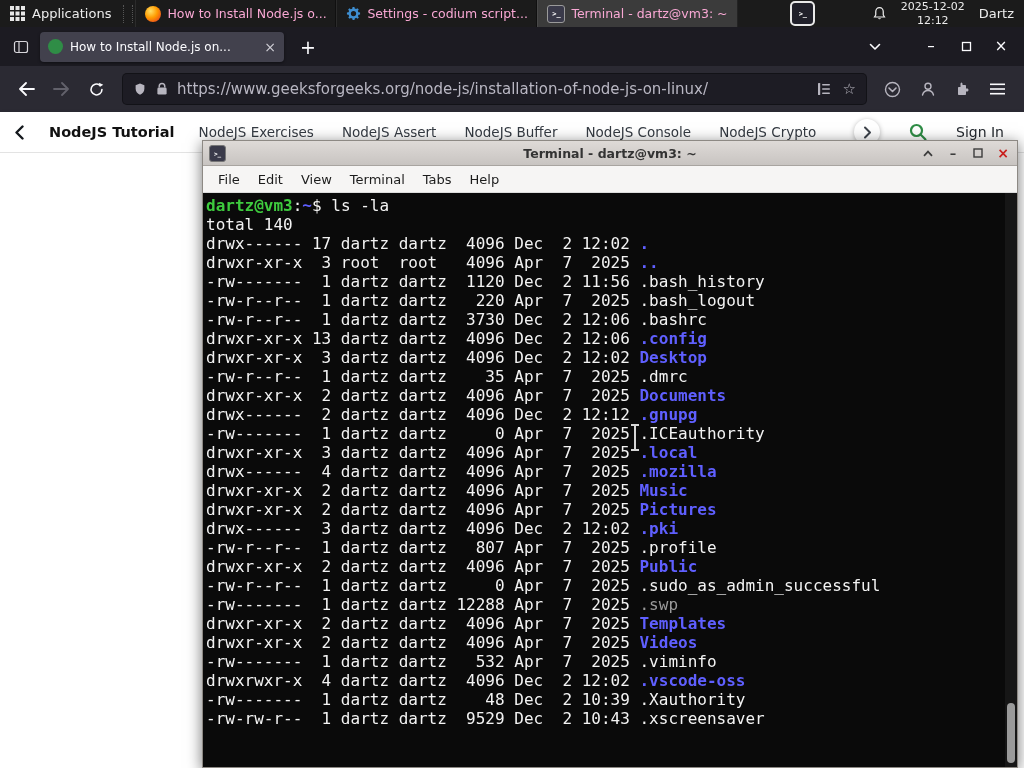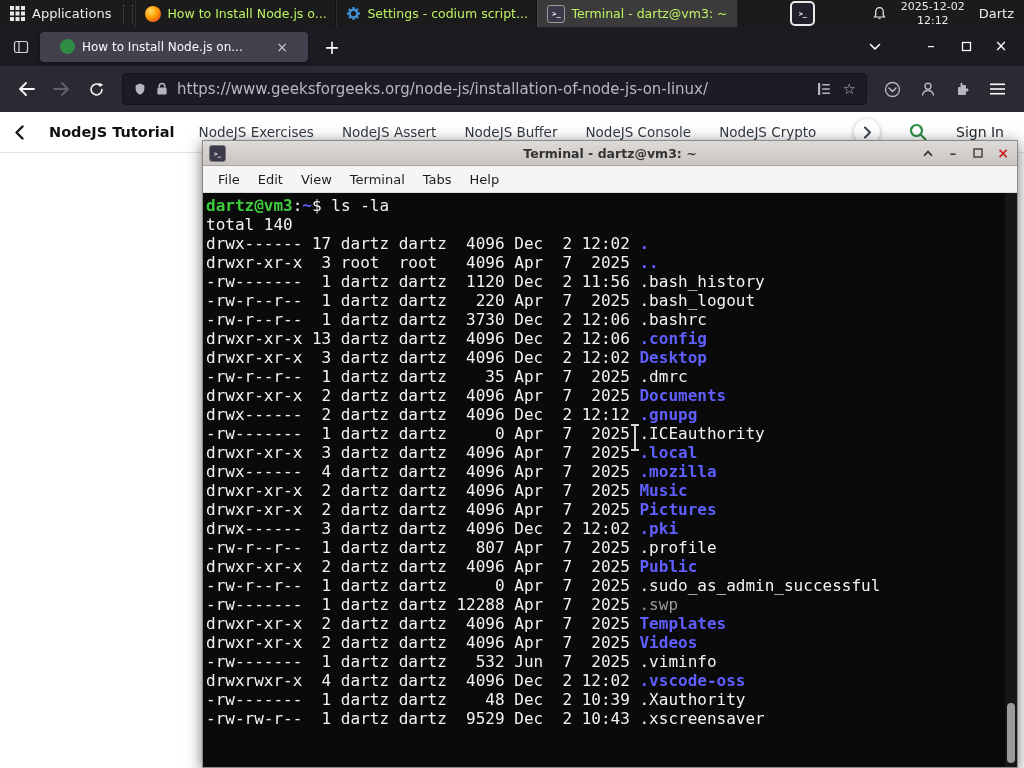--- a/index.html
+++ b/index.html
@@ -8,40 +8,40 @@
 
   
   .panel{position:absolute;top:0;left:0;width:1024px;height:27px;background:#1b1b1b;
          display:flex;align-items:center;color:#ececec;font-size:13px;z-index:6;}
   .app-menu{display:flex;align-items:center;gap:7px;padding:0 10px;height:100%;cursor:default;}
   .panel-handle{width:8px;height:18px;border-left:1px dotted #555;border-right:1px dotted #555;margin:0 2px;}
   #tasks{display:flex;height:100%;}
   .task{flex:0 1 198px;min-width:0;display:flex;align-items:center;gap:6px;padding:0 9px;
         border-left:1px solid rgba(255,255,255,.07);border-right:1px solid rgba(0,0,0,.4);font-size:12.5px;}
   .task.active{background:rgba(255,255,255,.14);}
-  .task-text{white-space:nowrap;overflow:hidden;color:#bef264;}
+  .task-text{white-space:nowrap;overflow:hidden;color:#f9a8d4;}
   .task-icon{flex:0 0 auto;display:grid;place-items:center;}
   .ic-firefox{width:16px;height:16px;border-radius:50%;
               background:radial-gradient(circle at 35% 32%,#ffe066 0%,#ff9a00 45%,#e8491f 85%);}
   .ic-term{width:16px;height:16px;background:#3a3a4a;border:1px solid #9a9a9a;border-radius:3px;
            color:#fff;font:bold 7px "DejaVu Sans Mono",monospace;display:grid;place-items:center;}
   .tray-icon{margin-left:52px;width:21px;height:21px;border:2px solid #e9e9e9;border-radius:5px;
              background:#20202a;color:#fff;font:bold 7px "DejaVu Sans Mono",monospace;
              display:grid;place-items:center;flex:0 0 auto;}
   .panel-spacer{flex:1;}
   .bell{display:grid;place-items:center;padding:0 8px;}
   .clock{text-align:center;font-size:11px;line-height:1.25;padding:0 6px;}
   .panel-user{font-size:13px;padding:0 10px 0 8px;white-space:nowrap;}
 
   
   .browser{position:absolute;top:27px;left:0;width:1024px;height:741px;z-index:1;}
   .tabbar{height:39px;background:#1c1b22;display:flex;align-items:center;padding:0 8px;}
   .ffview{width:26px;height:26px;display:grid;place-items:center;border-radius:4px;margin-right:6px;}
   .tab{height:30px;width:228px;background:#42414d;border-radius:4px;display:flex;align-items:center;
-       gap:7px;padding:0 20px;color:#fbfbfe;font-size:12px;box-shadow:0 1px 3px rgba(0,0,0,.45);}
+       gap:7px;padding:0 8px;color:#fbfbfe;font-size:12px;box-shadow:0 1px 3px rgba(0,0,0,.45);}
   .tab-title{flex:1;white-space:nowrap;overflow:hidden;}
   .favicon{width:15px;height:15px;border-radius:50%;background:var(--gfg-green,#2f8d46);flex:0 0 auto;}
   .tab-close{color:#cfced5;font-size:14px;line-height:1;}
   .newtab{color:#fbfbfe;font-size:19px;margin-left:10px;padding:0 6px;}
   .tabbar-right{margin-left:auto;display:flex;align-items:center;gap:21px;color:#fbfbfe;padding-right:8px;}
   .tab-overflow{margin-right:22px;display:grid;place-items:center;}
   .wc{font-size:15px;line-height:1;display:grid;place-items:center;min-width:14px;}
 
   .toolbar{height:46px;background:#2b2a33;display:flex;align-items:center;padding:0 10px;gap:2px;}
   .navbtn{width:33px;height:32px;display:grid;place-items:center;border-radius:4px;flex:0 0 auto;}
@@ -335,21 +335,21 @@
           <div class="t-line"><span class="c-fg">drwx------  4 dartz dartz  4096 Apr  7  2025 </span><span class="c-dir">.mozilla</span></div>
           <div class="t-line"><span class="c-fg">drwxr-xr-x  2 dartz dartz  4096 Apr  7  2025 </span><span class="c-dir">Music</span></div>
           <div class="t-line"><span class="c-fg">drwxr-xr-x  2 dartz dartz  4096 Apr  7  2025 </span><span class="c-dir">Pictures</span></div>
           <div class="t-line"><span class="c-fg">drwx------  3 dartz dartz  4096 Dec  2 12:02 </span><span class="c-dir">.pki</span></div>
           <div class="t-line"><span class="c-fg">-rw-r--r--  1 dartz dartz   807 Apr  7  2025 </span><span class="c-fg">.profile</span></div>
           <div class="t-line"><span class="c-fg">drwxr-xr-x  2 dartz dartz  4096 Apr  7  2025 </span><span class="c-dir">Public</span></div>
           <div class="t-line"><span class="c-fg">-rw-r--r--  1 dartz dartz     0 Apr  7  2025 </span><span class="c-fg">.sudo_as_admin_successful</span></div>
           <div class="t-line"><span class="c-fg">-rw-------  1 dartz dartz 12288 Apr  7  2025 </span><span class="c-dim">.swp</span></div>
           <div class="t-line"><span class="c-fg">drwxr-xr-x  2 dartz dartz  4096 Apr  7  2025 </span><span class="c-dir">Templates</span></div>
           <div class="t-line"><span class="c-fg">drwxr-xr-x  2 dartz dartz  4096 Apr  7  2025 </span><span class="c-dir">Videos</span></div>
-          <div class="t-line"><span class="c-fg">-rw-------  1 dartz dartz   532 Jun  7  2025 </span><span class="c-fg">.viminfo</span></div>
+          <div class="t-line"><span class="c-fg">-rw-------  1 dartz dartz   532 Apr  7  2025 </span><span class="c-fg">.viminfo</span></div>
           <div class="t-line"><span class="c-fg">drwxrwxr-x  4 dartz dartz  4096 Dec  2 12:02 </span><span class="c-dir">.vscode-oss</span></div>
           <div class="t-line"><span class="c-fg">-rw-------  1 dartz dartz    48 Dec  2 10:39 </span><span class="c-fg">.Xauthority</span></div>
           <div class="t-line"><span class="c-fg">-rw-rw-r--  1 dartz dartz  9529 Dec  2 10:43 </span><span class="c-fg">.xscreensaver</span></div>
         </div>
       <div class="t-scroll-track">
         <div class="t-scroll-thumb"></div>
       </div>
     </div>
   </div>
 

